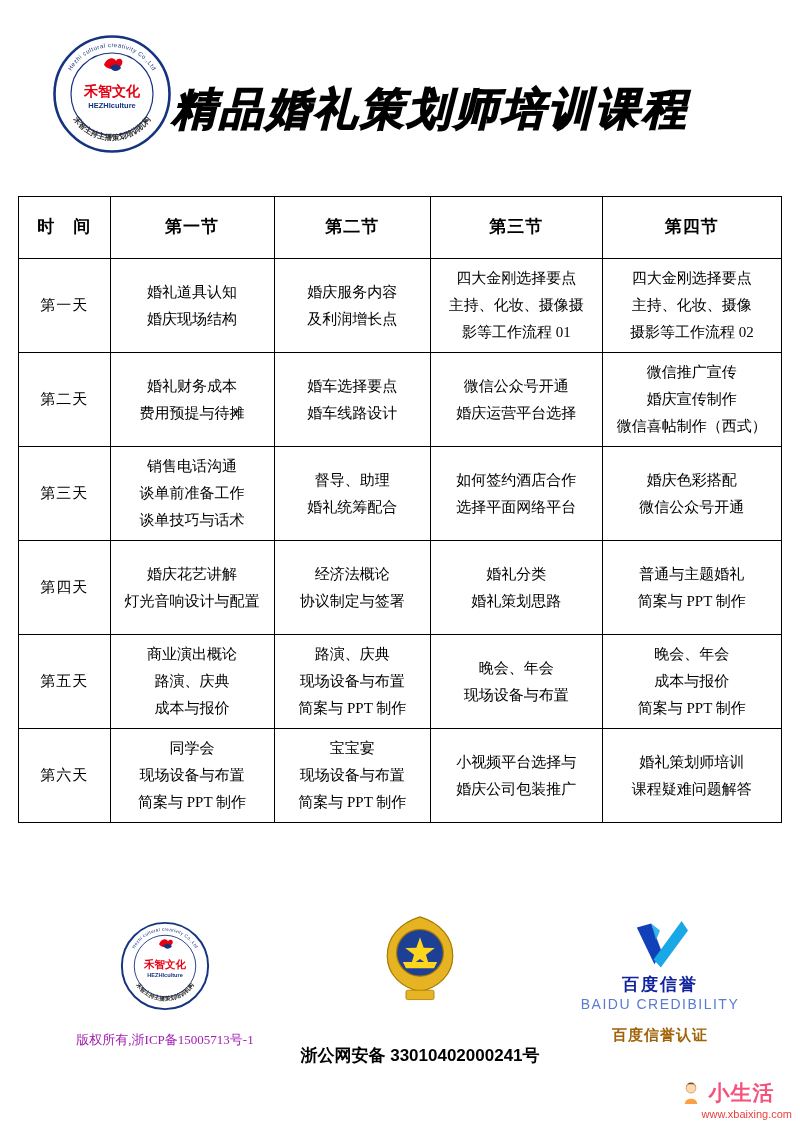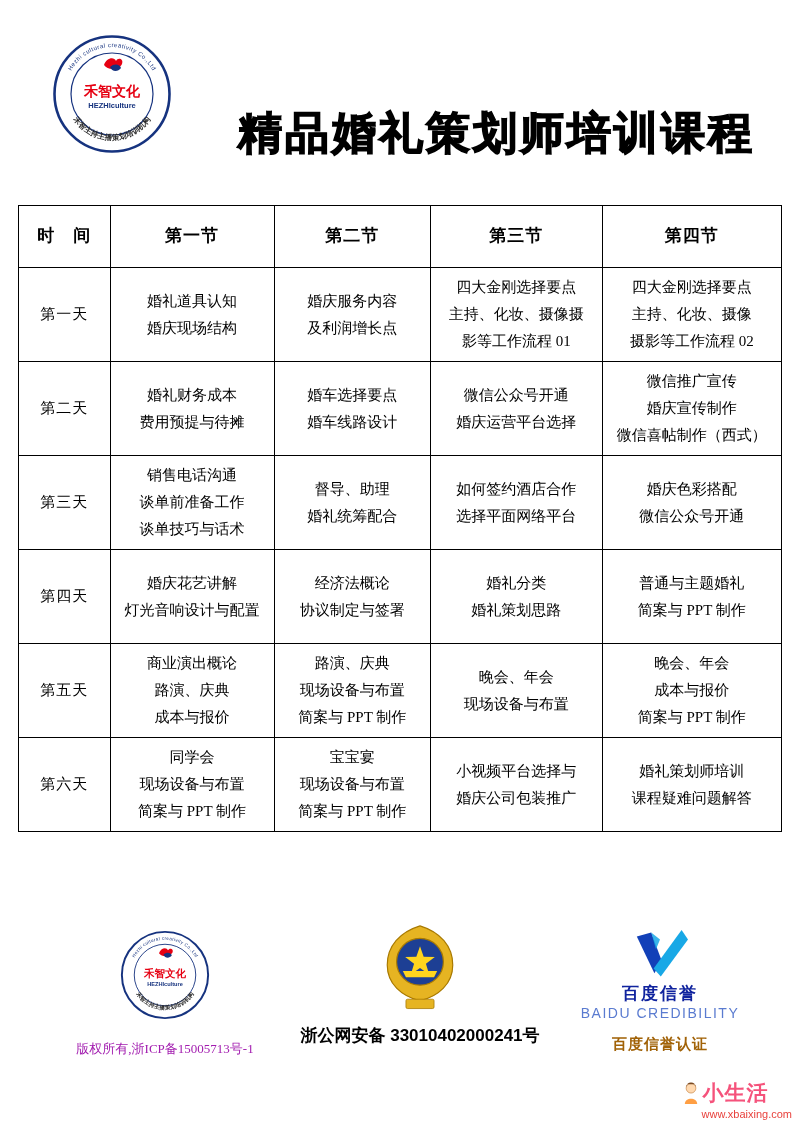--- a/index.html
+++ b/index.html
@@ -17,22 +17,23 @@
 
   
   .header {
     display: flex;
     align-items: flex-start;
     padding: 34px 45px 0 52px;
   }
   .seal-logo { width: 120px; height: 120px; flex: 0 0 auto; }
   .title-wrap {
     flex: 1;
-    text-align: right;
-    margin-top: 70px;
+    text-align: left;
+    margin-top: 46px;
+    font-style: italic;
   }
   .page-title {
     font-family: "Liberation Sans", sans-serif;
     font-weight: bold;
     -webkit-text-stroke: 1.4px #000;
     font-size: 44px;
     letter-spacing: 3px;
     color: #000;
     white-space: nowrap;
   }
@@ -63,21 +64,21 @@
   
   .footer {
     margin-top: 92px;
     display: flex;
     justify-content: space-between;
     align-items: flex-start;
     padding: 0 45px 0 55px;
   }
   .f-col { display: flex; flex-direction: column; align-items: center; }
   .f-col.left  { width: 220px; }
-  .f-col.center{ width: 250px; }
+  .f-col.center{ width: 250px; gap: 29px; }
   .f-col.right { width: 190px; }
   .f-col.left .seal-logo { width: 90px; height: 90px; margin-top: 6px; }
   .badge { width: 78px; height: 88px; }
   .copyright {
     margin-top: 20px;
     font-size: 13px;
     color: #a21caf;
   }
   .police-record {
     margin-top: 12px;
@@ -109,21 +110,21 @@
     letter-spacing: 1px;
   }
 
   
   .watermark {
     position: absolute;
     right: 8px;
     bottom: 8px;
     text-align: left;
   }
-  .wm-row { display: flex; align-items: center; gap: 3px; }
+  .wm-row { display: flex; align-items: center; gap: 9px; }
   .wm-brand {
     font-family: "Liberation Sans", sans-serif;
     font-weight: bold;
     font-size: 21px;
     color: #f5527b;
     letter-spacing: 1px;
   }
   .wm-site {
     font-family: "Liberation Sans", sans-serif;
     font-size: 11px;

